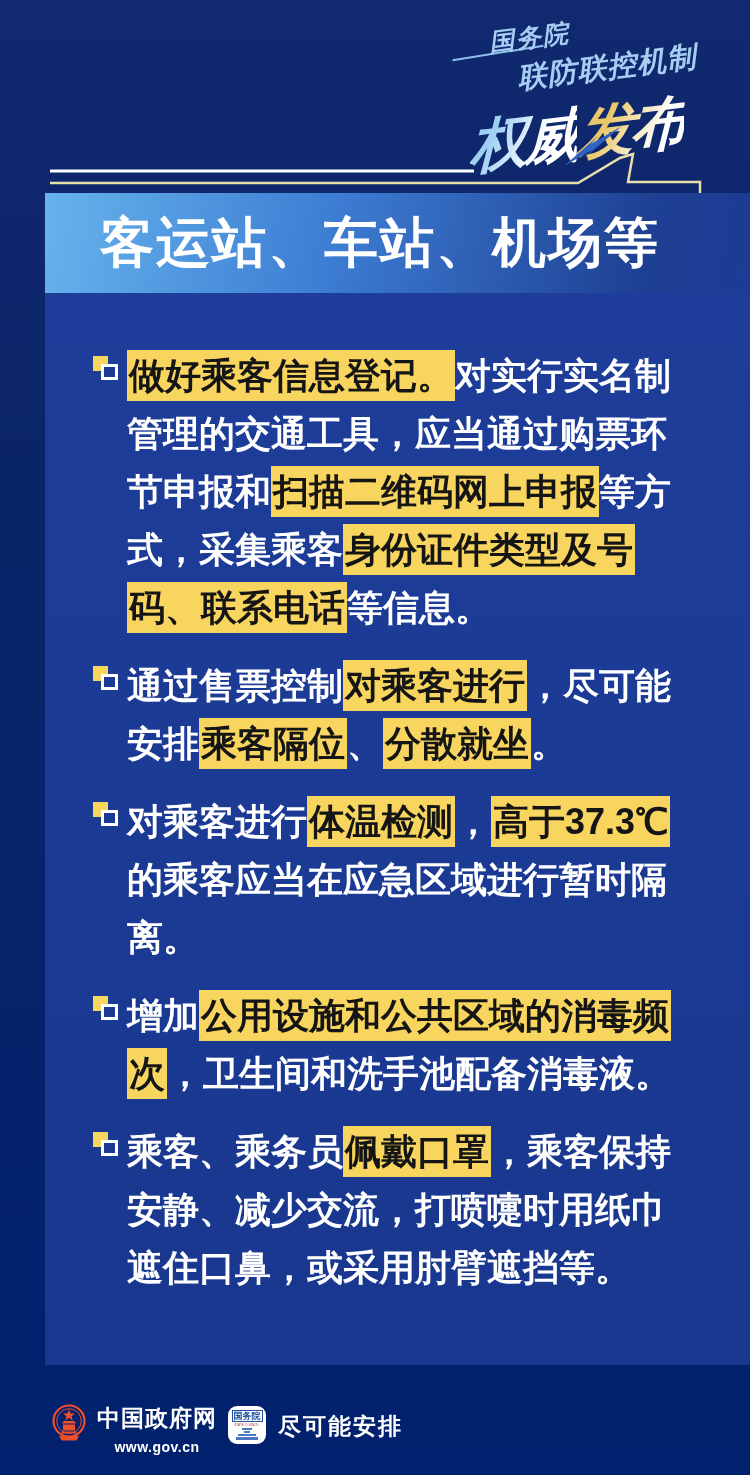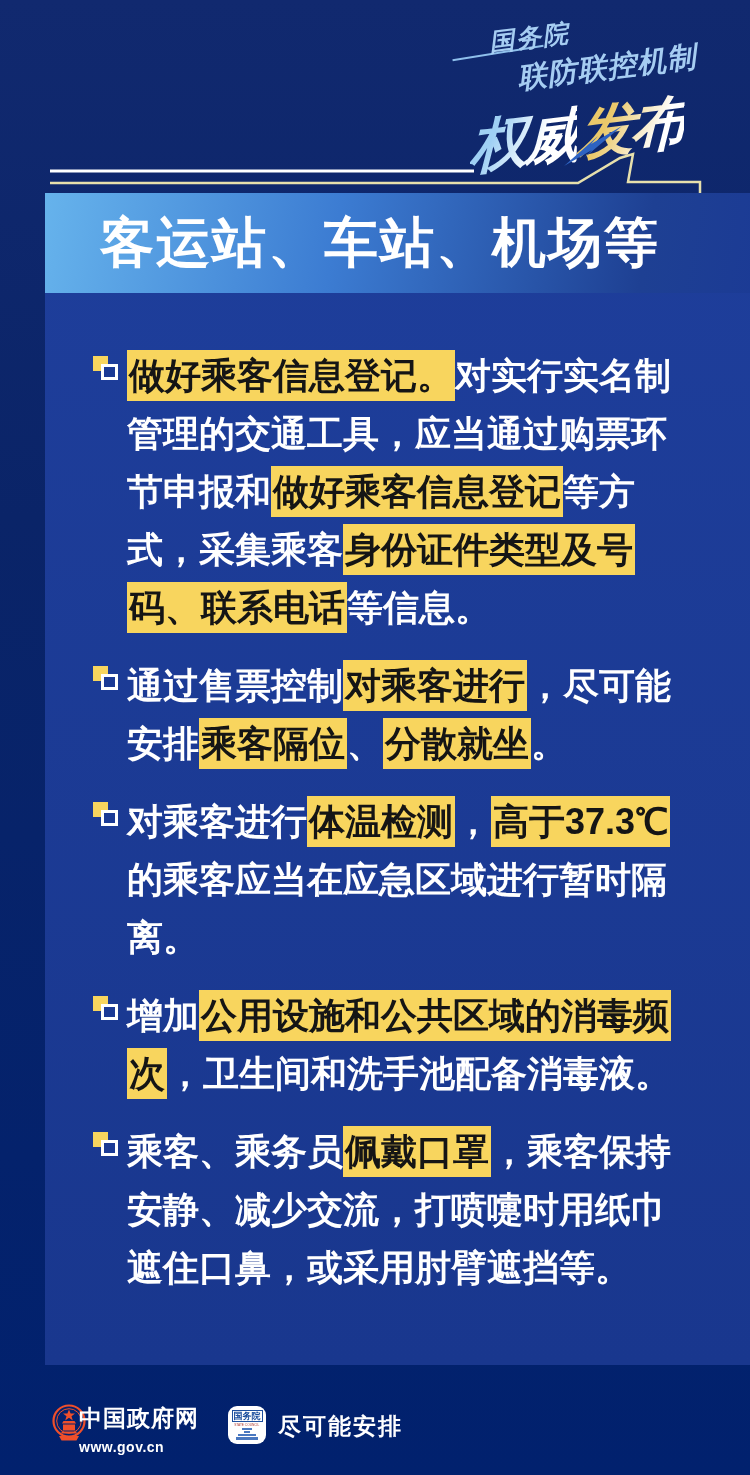--- a/index.html
+++ b/index.html
@@ -54,21 +54,21 @@
     letter-spacing:0;
   }
   .bullet-text .hl{
     background:var(--highlight);color:#151515;padding:5px 2px;
     -webkit-box-decoration-break:clone;box-decoration-break:clone;
   }
 
   
   .footer{position:absolute;left:0;top:1395px;width:750px;height:80px;}
   .emblem{position:absolute;left:52px;top:5px;}
-  .gov-block{position:absolute;left:79px;top:8px;}
+  .gov-block{position:absolute;left:97px;top:8px;text-align:center;}
   .gov-name{font-size:23px;font-weight:900;color:#ffffff;letter-spacing:1px;}
   .gov-url{font-size:14px;font-weight:700;color:#ffffff;margin-top:5px;letter-spacing:0.5px;}
   .app-icon{
     position:absolute;left:228px;top:11px;width:38px;height:38px;background:#ffffff;border-radius:9px;
     display:flex;flex-direction:column;align-items:center;overflow:hidden;
   }
   .app-icon-label{font-size:9px;font-weight:900;color:#1d4f9e;border:1px solid #1d4f9e;line-height:10px;padding:0 1px;margin-top:4px;}
   .app-icon-sub{font-size:4px;color:#b03a2e;line-height:5px;transform:scale(0.8);}
   .app-name{position:absolute;left:278px;top:16px;font-size:23px;font-weight:900;color:#ffffff;letter-spacing:2px;}
 </style>
@@ -92,21 +92,21 @@
     <path d="M50,183 H578 L620,158 L633,154 L628,182 H700 V380" stroke="#e7e0ac" stroke-width="2.5" fill="none" stroke-linejoin="miter"></path>
   </svg>
 
   <div class="panel">
     <div class="banner">
       <div class="banner-title">客运站、车站、机场等</div>
     </div>
     <div class="bullets">
         <div class="bullet">
           <span class="bullet-icon"></span>
-          <p class="bullet-text"><span class="hl">做好乘客信息登记。</span><span>对实行实名制管理的交通工具，应当通过购票环节申报和</span><span class="hl">做好乘客信息登记</span><span>等方式，采集乘客</span><span class="hl">身份证件类型及号码、联系电话</span><span>等信息。</span></p>
+          <p class="bullet-text"><span class="hl">做好乘客信息登记。</span><span>对实行实名制管理的交通工具，应当通过购票环节申报和</span><span class="hl">扫描二维码网上申报</span><span>等方式，采集乘客</span><span class="hl">身份证件类型及号码、联系电话</span><span>等信息。</span></p>
         </div>
         <div class="bullet">
           <span class="bullet-icon"></span>
           <p class="bullet-text"><span>通过售票控制</span><span class="hl">对乘客进行</span><span>，尽可能安排</span><span class="hl">乘客隔位</span><span>、</span><span class="hl">分散就坐</span><span>。</span></p>
         </div>
         <div class="bullet">
           <span class="bullet-icon"></span>
           <p class="bullet-text"><span>对乘客进行</span><span class="hl">体温检测</span><span>，</span><span class="hl">高于37.3℃</span><span>的乘客应当在应急区域进行暂时隔离。</span></p>
         </div>
         <div class="bullet">

